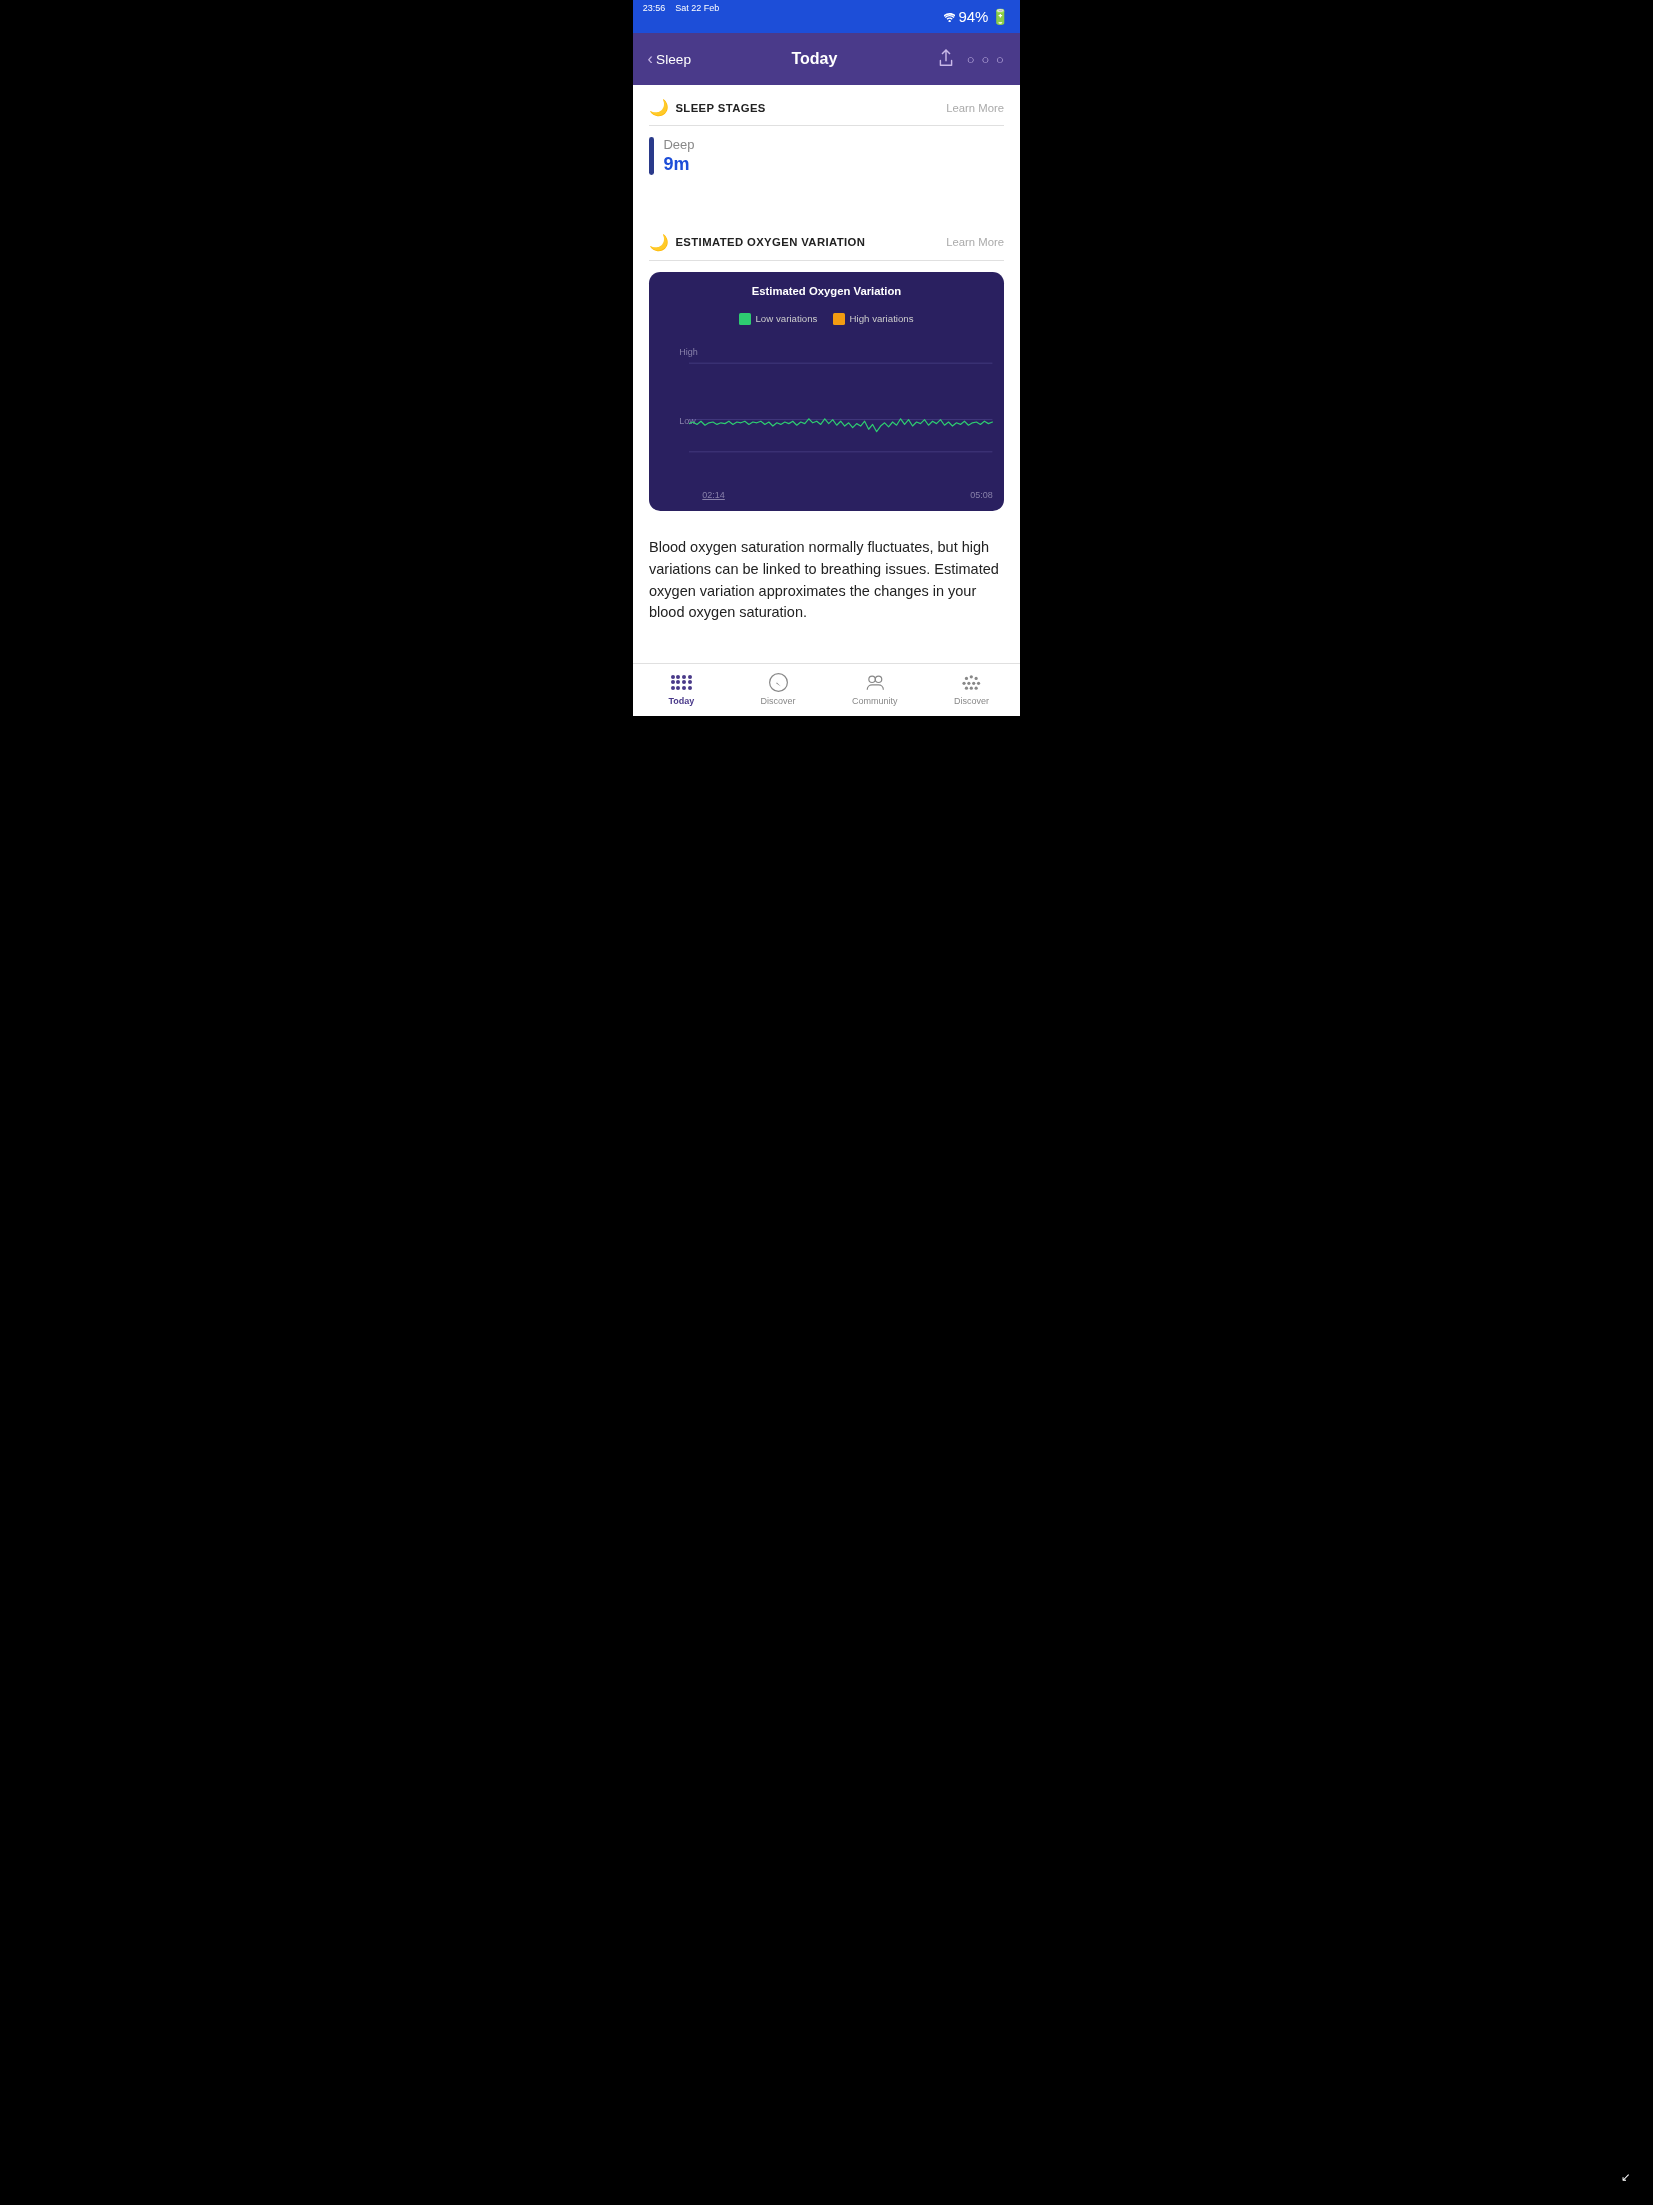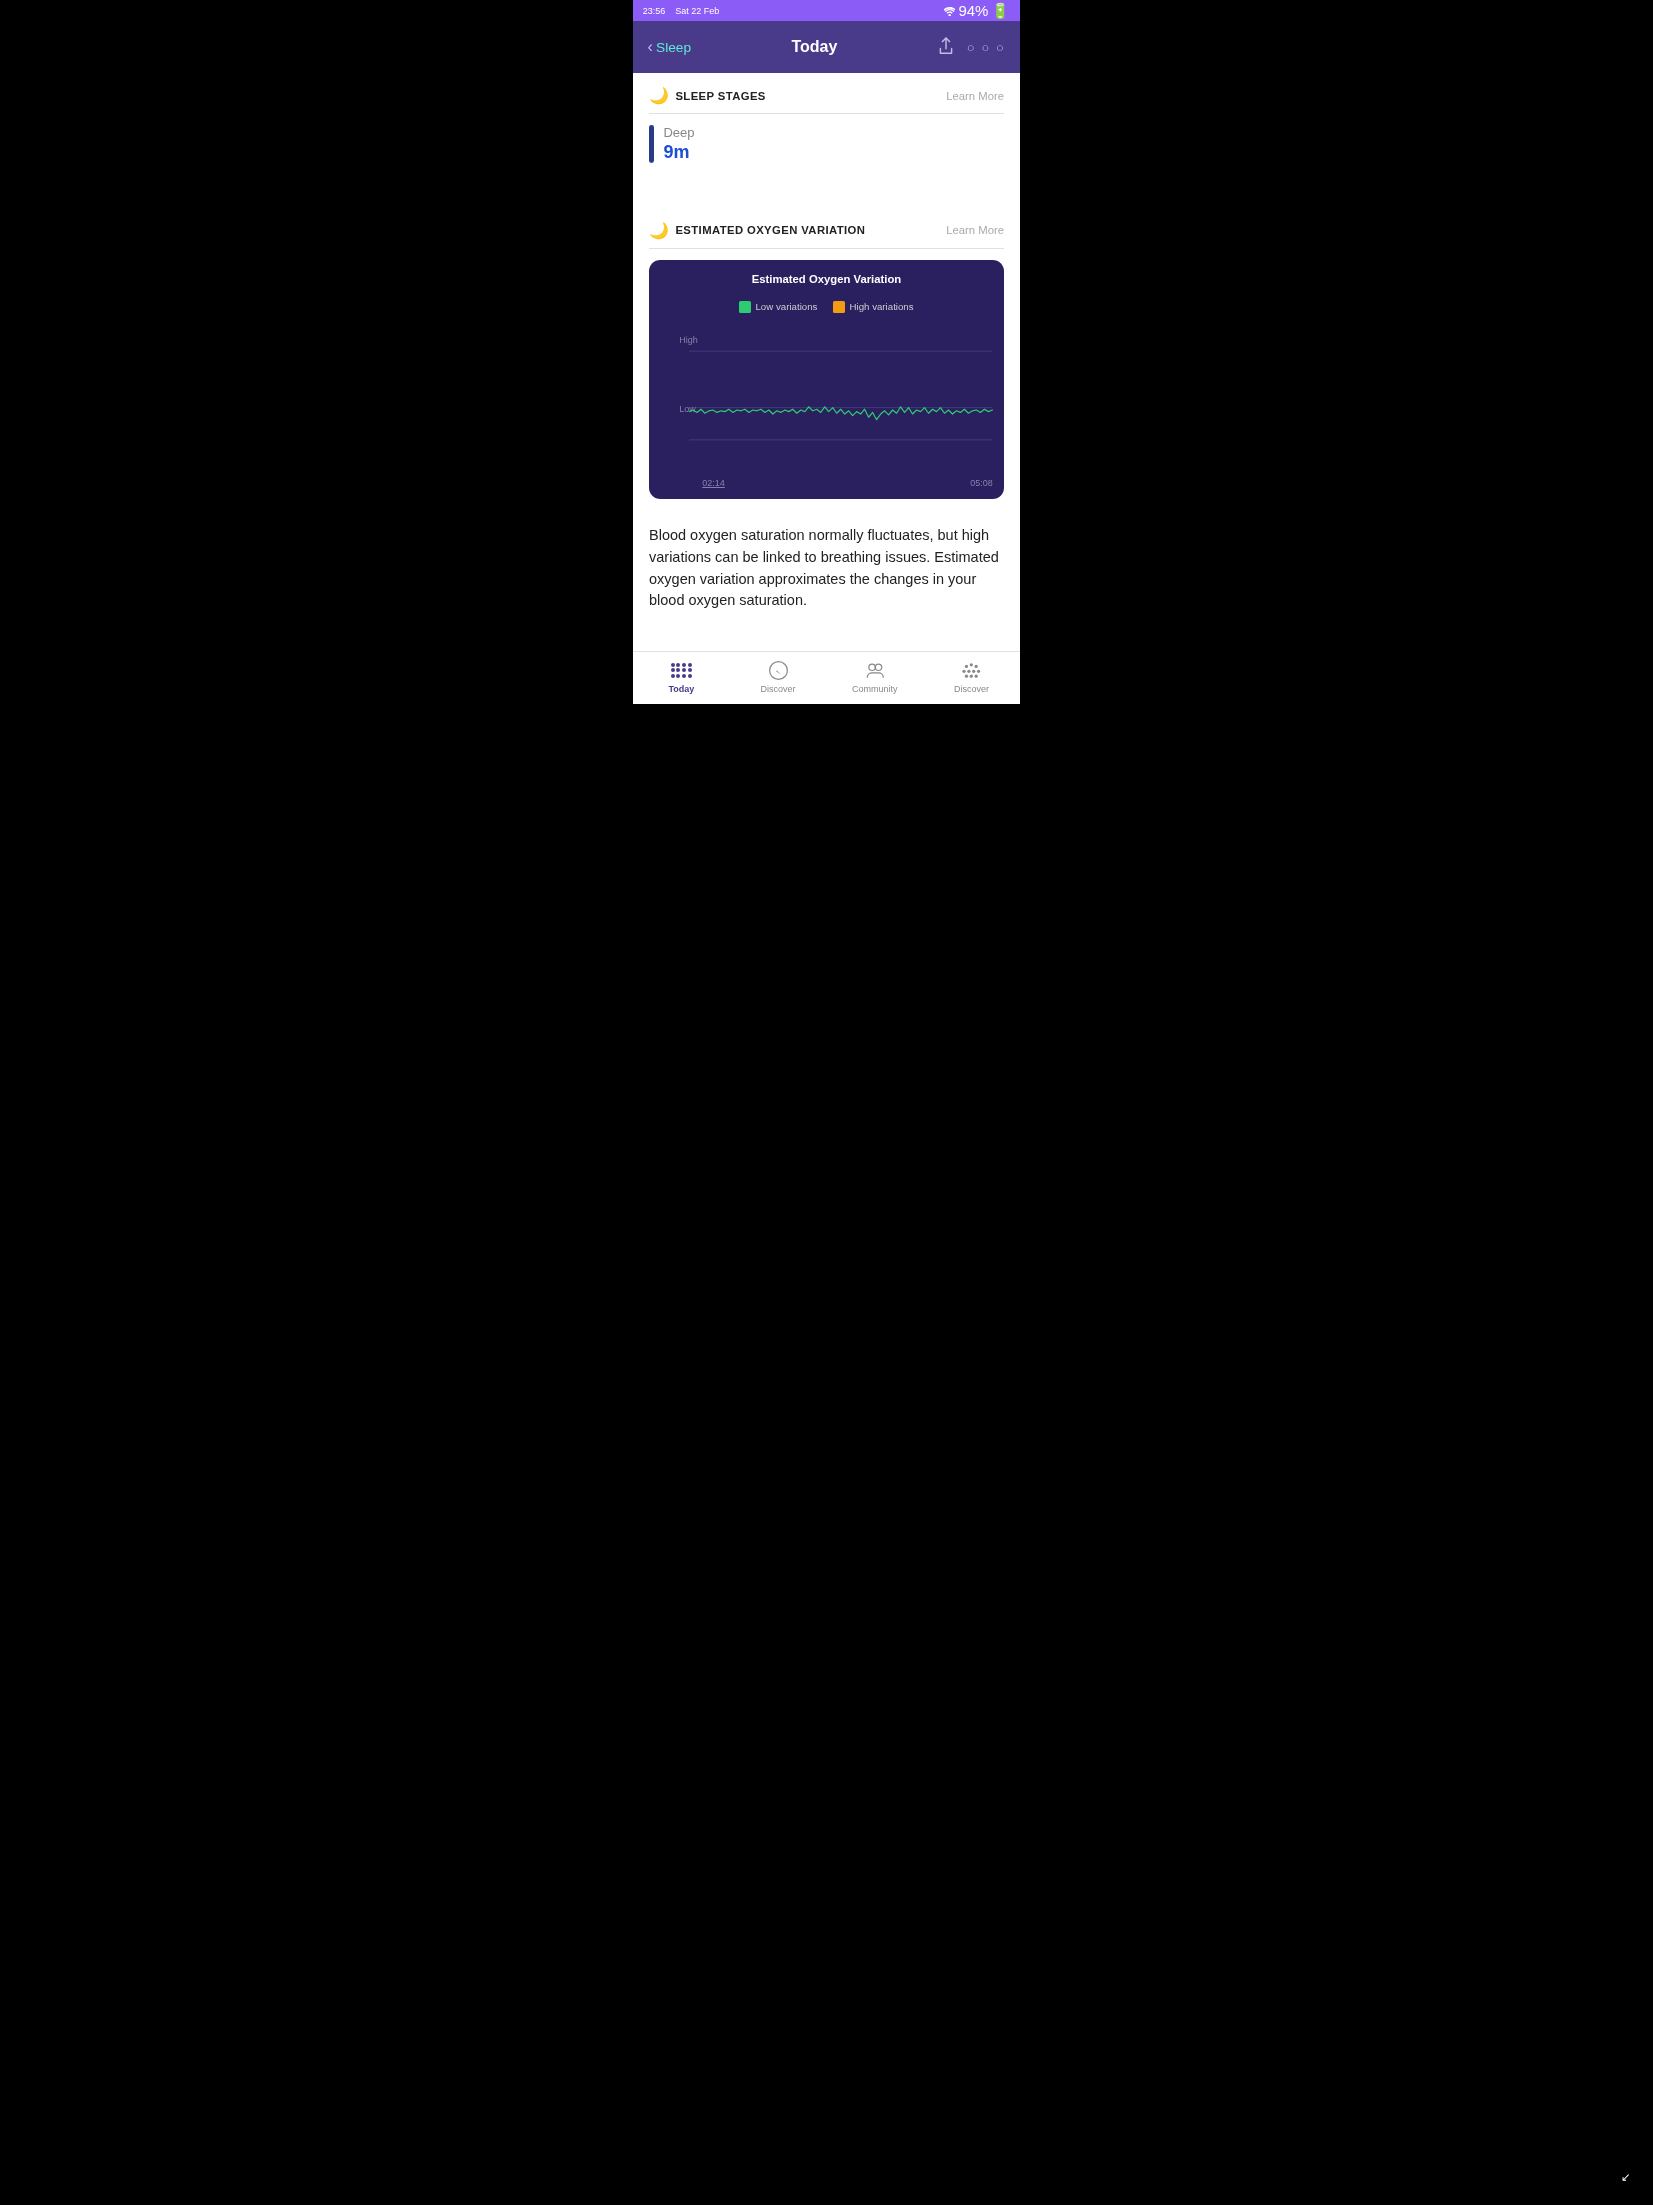--- a/index.html
+++ b/index.html
@@ -15,28 +15,27 @@
     }
 
     .device-frame {
       width: 387px;
       min-height: 517px;
       background: #000;
       position: relative;
     }
 
     .status-bar {
-      background: #8b5cf6;
+      background: #1d4ed8;
       color: #fff;
       display: flex;
       justify-content: space-between;
-      align-items: center;
       padding: 3.2px 9.7px;
       font-size: 9px;
-      height: 21px;
+      height: 33px;
     }
 
     .status-bar-left { font-weight: 500; }
     .status-bar-right { display: flex; align-items: center; gap: 3.2px; font-size: 15px; }
 
     .app-container {
       background: #fff;
       width: 100%;
       min-height: 500px;
     }
@@ -59,21 +58,21 @@
       cursor: pointer;
       gap: 3.2px;
     }
 
     .nav-back-icon {
       font-size: 16px;
       color: #c8b8e8;
     }
 
     .nav-back-text {
-      color: #5eead4;
+      color: #ffffff;
       font-size: 13.7px;
     }
 
     .nav-title {
       color: #fff;
       font-size: 16px;
       font-weight: 700;
     }
 
     .nav-actions {

